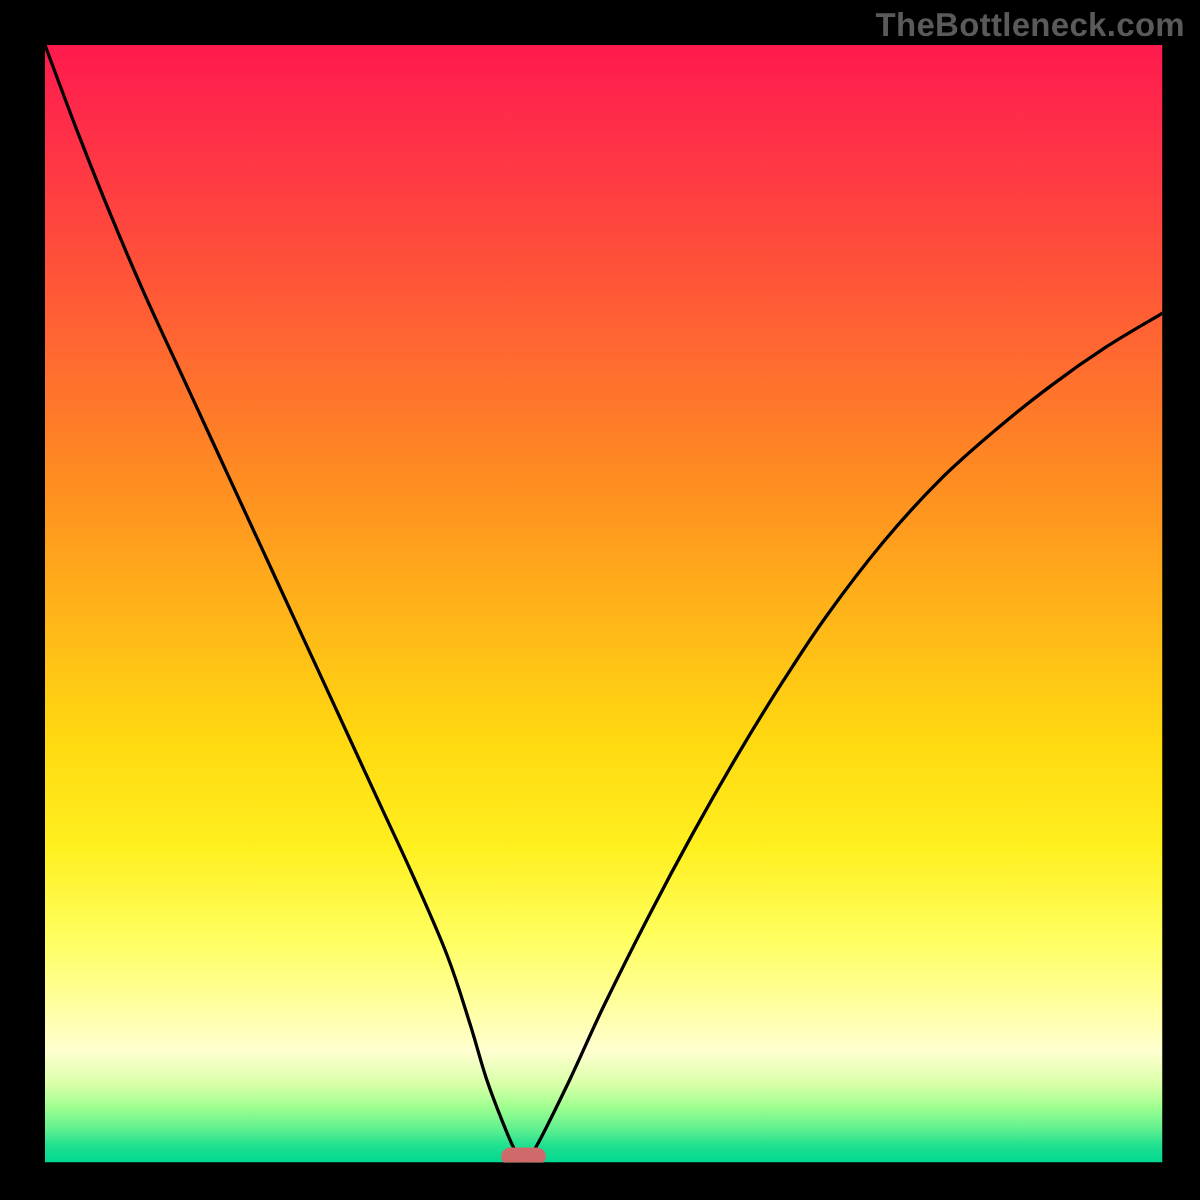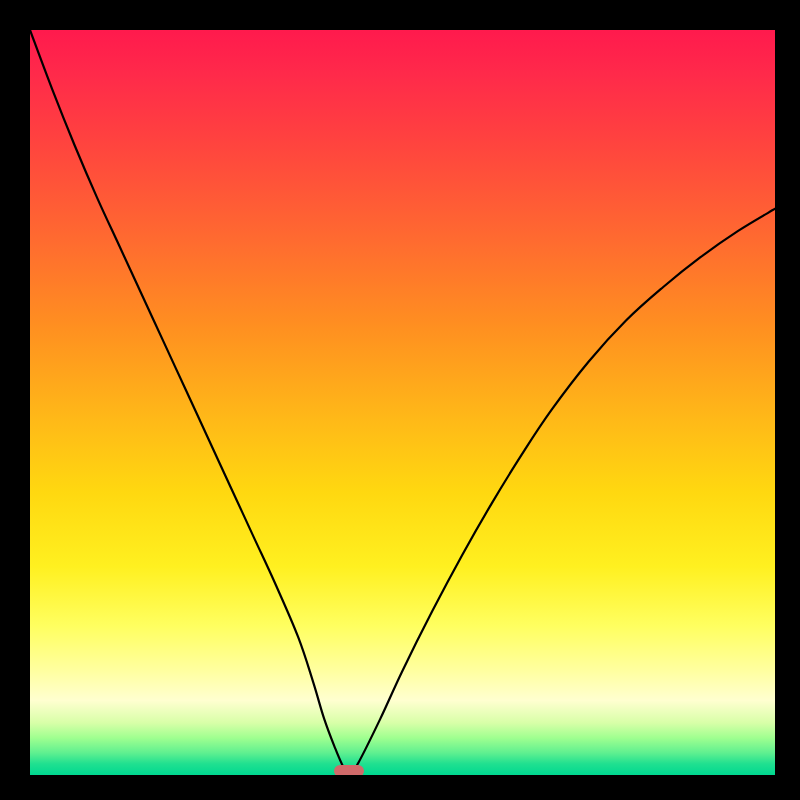--- a/index.html
+++ b/index.html
@@ -85,13 +85,14 @@
 <body>
 
 <div class="frame">
   <div class="plot-area">
     <div class="gradient"></div>
     <svg class="curve-svg" viewBox="0 0 745 745" preserveAspectRatio="none">
       <path id="curve-path" class="curve-path" d="M 0.00 0.00 C 4.02 10.73, 14.30 38.81, 22.35 59.60 C 30.40 80.39, 36.65 96.03, 44.70 115.48 C 52.75 134.92, 59.00 149.52, 67.05 167.63 C 75.10 185.73, 81.35 198.62, 89.40 216.05 C 97.45 233.48, 103.70 247.04, 111.75 264.47 C 119.80 281.91, 126.05 295.47, 134.10 312.90 C 142.15 330.33, 148.40 343.89, 156.45 361.32 C 164.50 378.76, 170.75 392.32, 178.80 409.75 C 186.85 427.18, 193.10 440.74, 201.15 458.18 C 209.20 475.61, 215.45 489.17, 223.50 506.60 C 231.55 524.03, 237.80 536.92, 245.85 555.02 C 253.90 573.13, 261.50 589.74, 268.20 607.17 C 274.90 624.61, 278.41 637.12, 283.10 651.88 C 287.79 666.63, 290.25 677.06, 294.28 689.13 C 298.30 701.19, 302.10 710.48, 305.45 718.92 C 308.80 727.37, 310.49 731.37, 312.90 736.06 C 315.31 740.75, 316.18 745.40, 318.86 745.00 C 321.54 744.60, 322.17 743.88, 327.80 733.83 C 333.43 723.77, 342.10 705.89, 350.15 689.13 C 358.20 672.36, 363.11 660.14, 372.50 640.70 C 381.89 621.26, 391.57 601.89, 402.30 581.10 C 413.03 560.31, 421.37 544.67, 432.10 525.23 C 442.83 505.78, 451.17 491.18, 461.90 473.07 C 472.63 454.97, 480.97 441.41, 491.70 424.65 C 502.43 407.89, 509.43 396.71, 521.50 379.95 C 533.57 363.19, 545.34 347.62, 558.75 331.52 C 572.16 315.43, 582.59 303.96, 596.00 290.55 C 609.41 277.14, 619.84 268.42, 633.25 257.02 C 646.66 245.63, 657.09 237.28, 670.50 227.23 C 683.91 217.17, 694.34 209.87, 707.75 201.15 C 721.16 192.43, 738.29 182.82, 745.00 178.80"></path>
     </svg>
     <div id="min-marker" class="marker" style="left: 318.86px; top: 741px; background: rgb(208, 106, 106);"></div>
   </div>
+  <div class="watermark">TheBottleneck.com</div>
 </div>
 
 </body></html>

